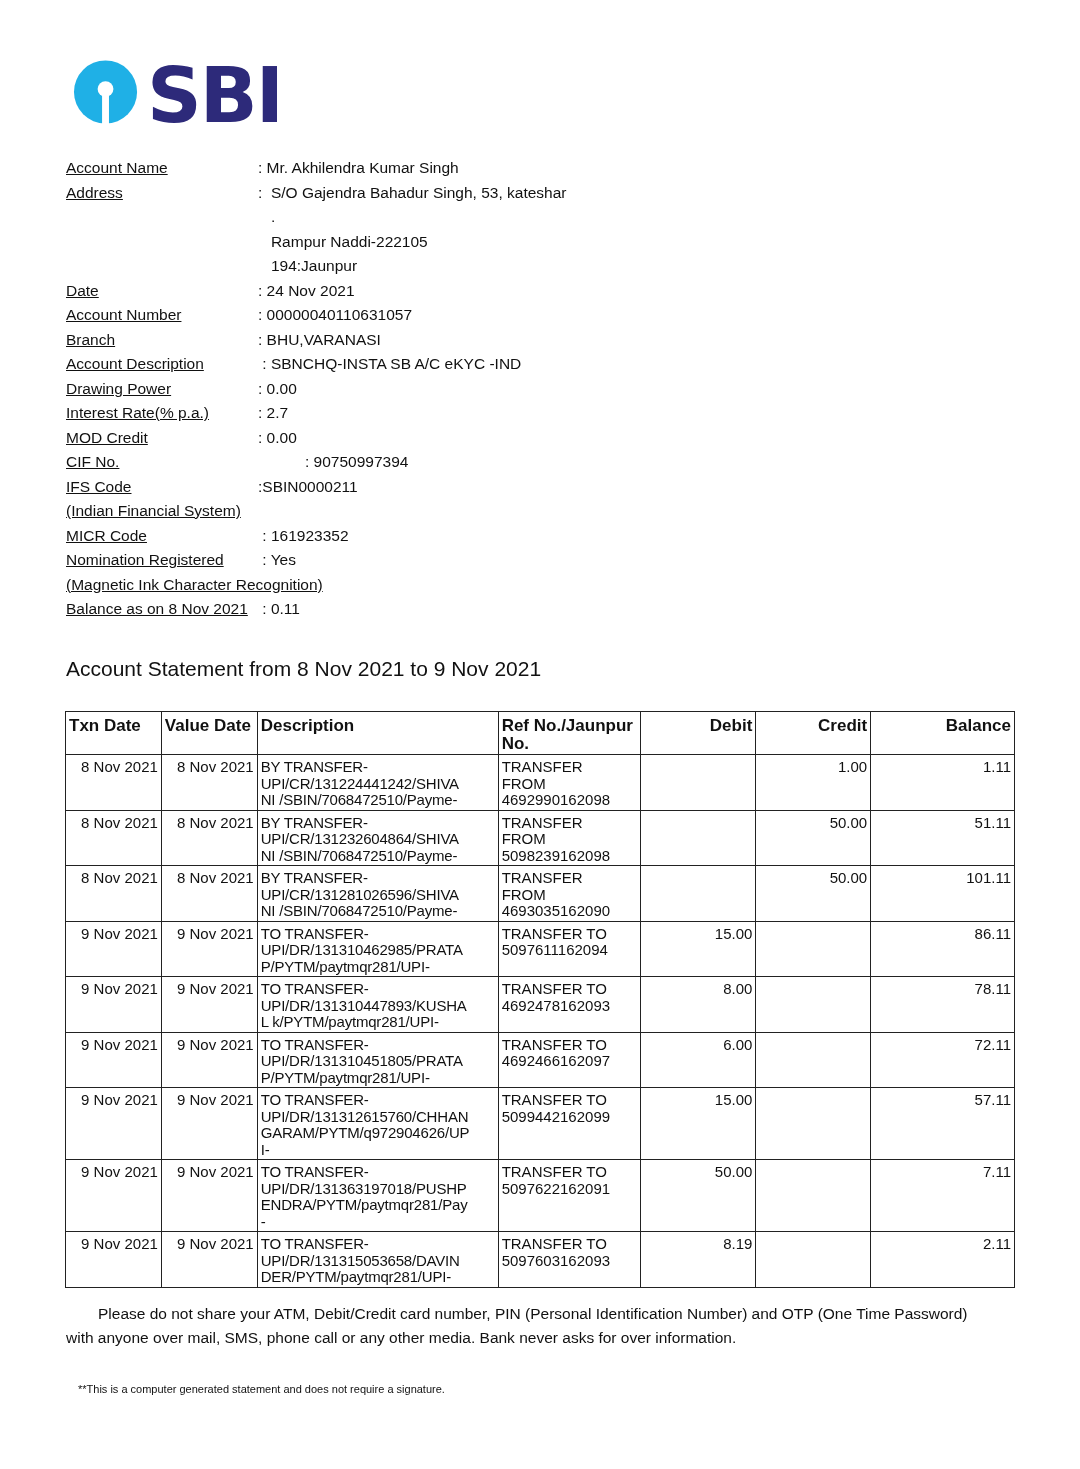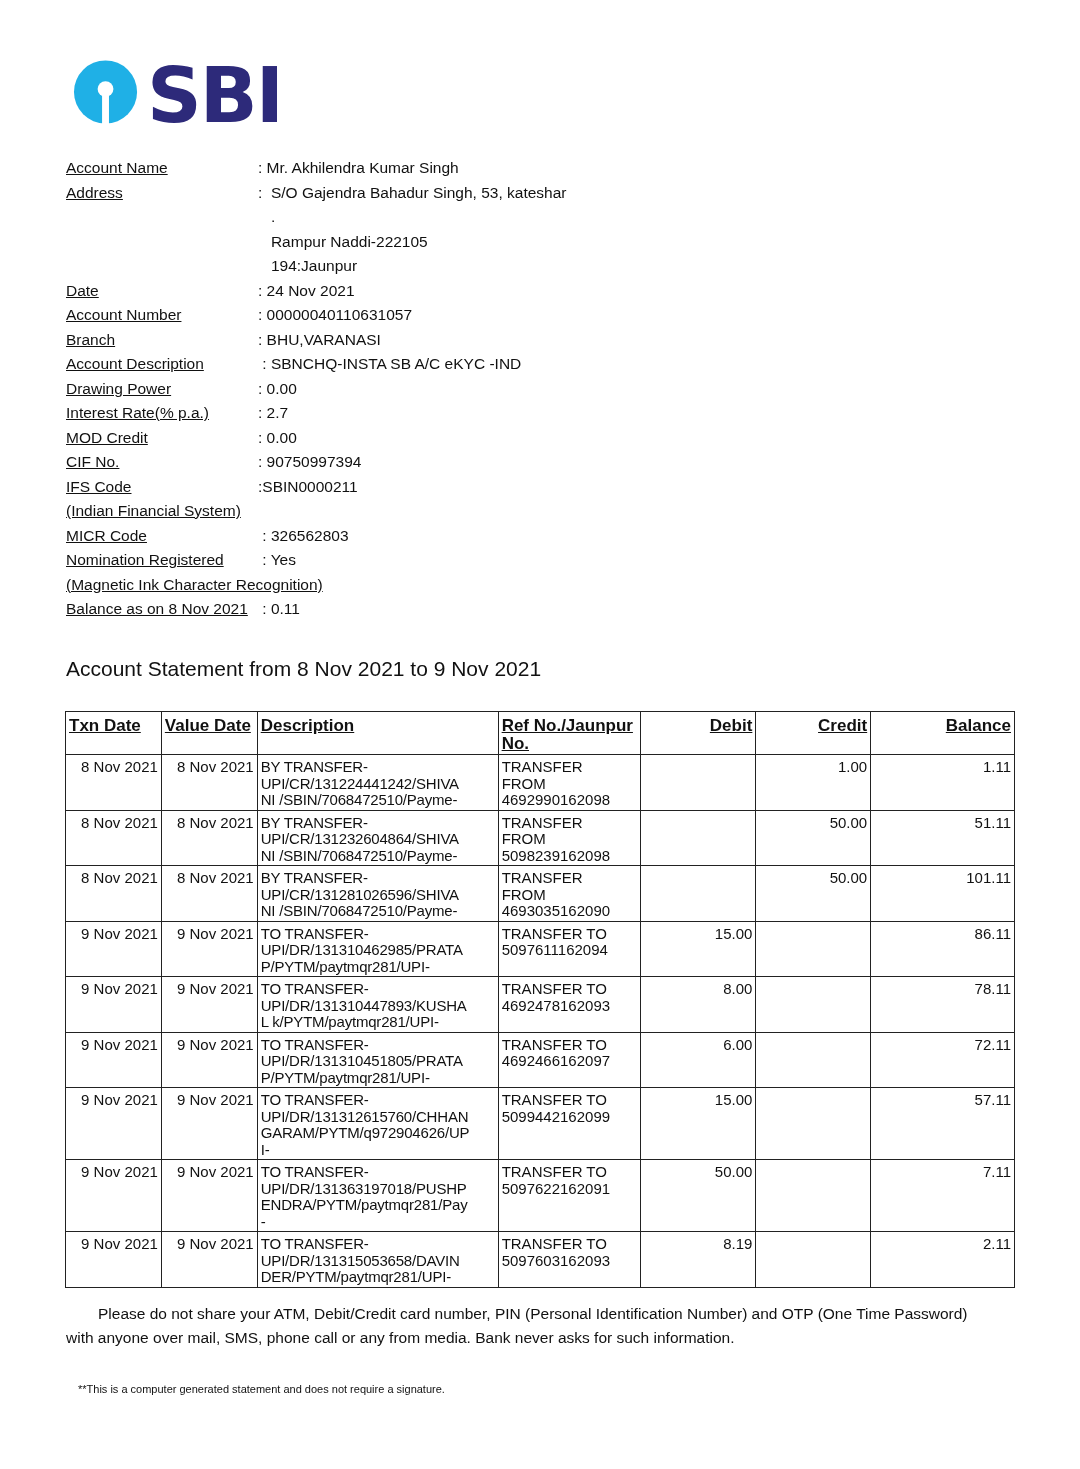--- a/index.html
+++ b/index.html
@@ -8,21 +8,21 @@
   .logo { position: absolute; left: 72px; top: 58px; width: 210px; height: 80px; display: flex; align-items: flex-start; }
   .logo svg { display: block; }
   .logo-text { font-family: "DejaVu Sans", sans-serif; font-weight: bold; font-size: 76px; color: #2d2a7a; letter-spacing: -2px; margin-left: 8px; line-height: 1; }
   .info { position: absolute; left: 66px; top: 156px; font-size: 15.5px; }
   .info-row { display: flex; height: 24.5px; line-height: 24.5px; }
   .info-label { width: 192px; white-space: nowrap; text-decoration: underline; }
   .info-value { white-space: nowrap; }
   .title { position: absolute; left: 66px; top: 657px; font-size: 21px; }
   table { position: absolute; left: 65px; top: 711px; width: 950px; border-collapse: collapse; font-size: 15px; }
   th, td { border: 1px solid #222; vertical-align: top; line-height: 16.5px; }
-  th { font-weight: bold; font-size: 17px; line-height: 18px; padding: 5px 3px 0 3px; height: 43px; text-align: left; text-decoration: underline; }
+  th { font-weight: bold; font-size: 17px; line-height: 18px; padding: 5px 3px 0 3px; height: 43px; text-align: left; }
   td { padding: 4px 3px 1px 3px; }
   .r { text-align: right; }
   .desc { letter-spacing: -0.2px; }
   .note { position: absolute; left: 66px; top: 1302px; width: 960px; font-size: 15.5px; line-height: 24px; }
   .note .indent { padding-left: 32px; }
   .footer { position: absolute; left: 78px; top: 1383px; font-size: 11px; text-align: right; }
 </style>
 </head>
 <body>
 
@@ -79,33 +79,33 @@
     <div class="info-row">
       <span class="info-label">Interest Rate(% p.a.)</span>
       <span class="info-value" style="white-space: pre;">: 2.7</span>
     </div>
     <div class="info-row">
       <span class="info-label">MOD Credit</span>
       <span class="info-value" style="white-space: pre;">: 0.00</span>
     </div>
     <div class="info-row">
       <span class="info-label">CIF No.</span>
-      <span class="info-value" style="white-space: pre;">: 90750997394</span>
+      <span class="info-value" style="white-space: pre; margin-left: 47px;">: 90750997394</span>
     </div>
     <div class="info-row">
       <span class="info-label">IFS Code</span>
       <span class="info-value" style="white-space: pre;">:SBIN0000211</span>
     </div>
     <div class="info-row">
       <span class="info-label">(Indian Financial System)</span>
       <span class="info-value" style="white-space: pre;"></span>
     </div>
     <div class="info-row">
       <span class="info-label">MICR Code</span>
-      <span class="info-value" style="white-space: pre;"> : 326562803</span>
+      <span class="info-value" style="white-space: pre;"> : 161923352</span>
     </div>
     <div class="info-row">
       <span class="info-label">Nomination Registered</span>
       <span class="info-value" style="white-space: pre;"> : Yes</span>
     </div>
     <div class="info-row">
       <span class="info-label">(Magnetic Ink Character Recognition)</span>
       <span class="info-value" style="white-space: pre;"></span>
     </div>
     <div class="info-row">
@@ -217,16 +217,16 @@
         <td>TRANSFER TO<br>5097603162093</td>
         <td class="r">8.19</td>
         <td class="r"></td>
         <td class="r">2.11</td>
       </tr>
     </tbody>
 </table>
 
 <div class="note">
   <div class="indent">Please do not share your ATM, Debit/Credit card number, PIN (Personal Identification Number) and OTP (One Time Password)</div>
-  <div>with anyone over mail, SMS, phone call or any from media. Bank never asks for such information.</div>
+  <div>with anyone over mail, SMS, phone call or any other media. Bank never asks for over information.</div>
 </div>
 
 <div class="footer">**This is a computer generated statement and does not require a signature.</div>
 
 </body></html>

